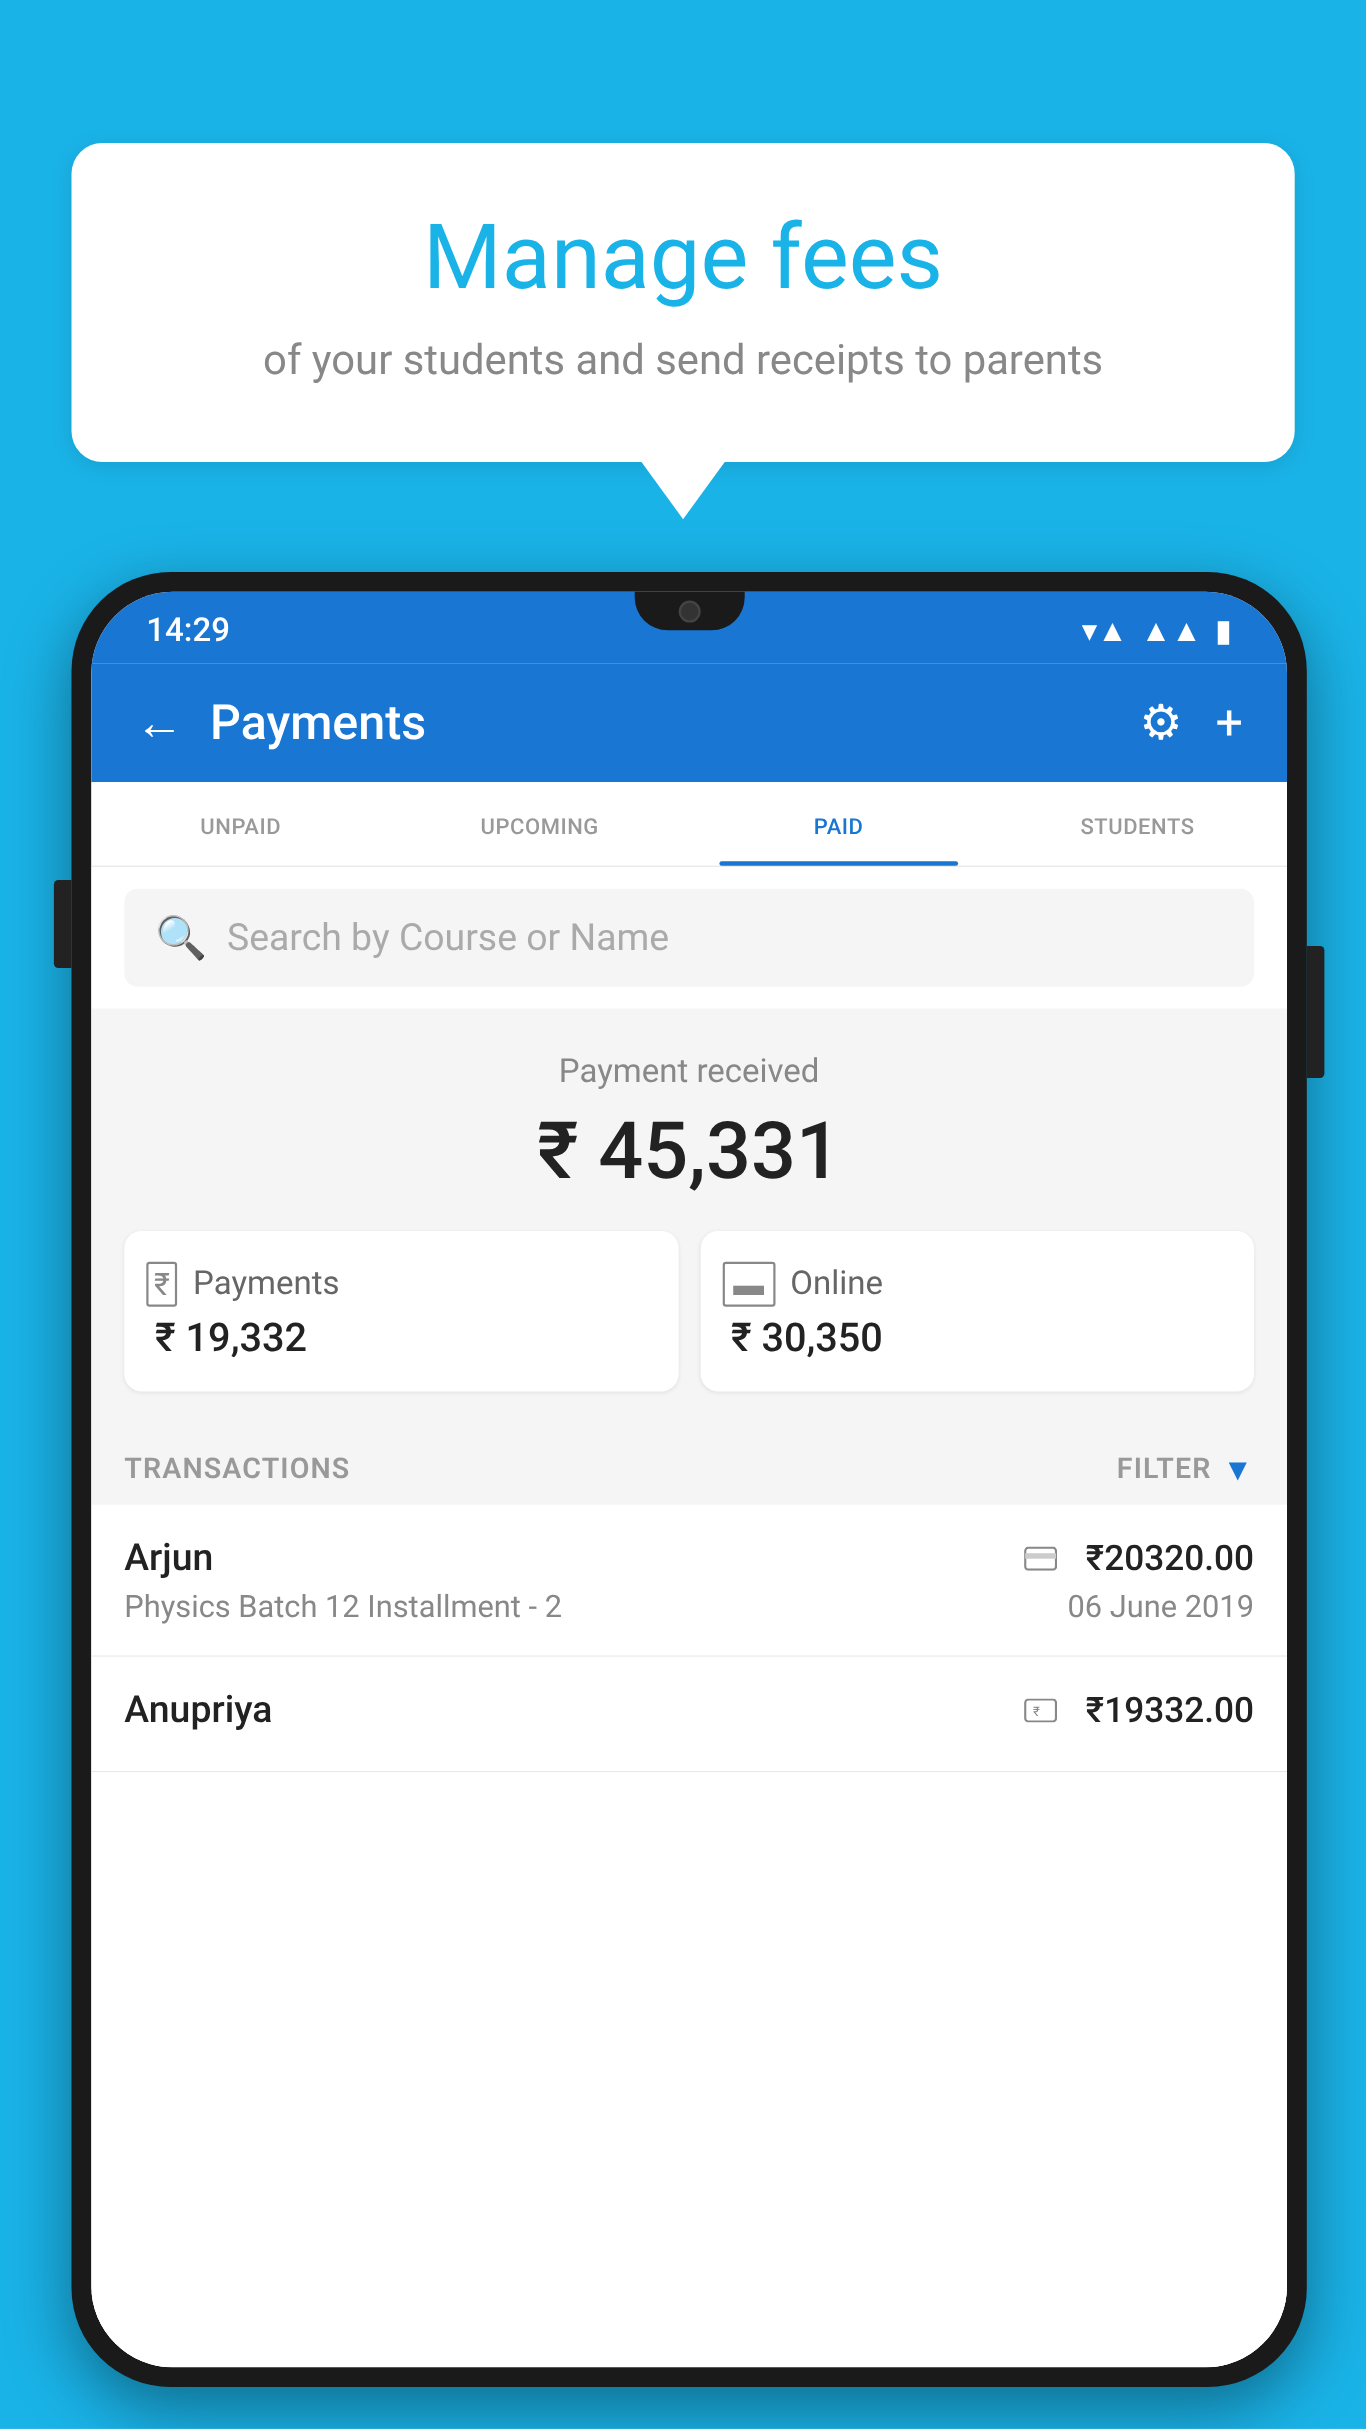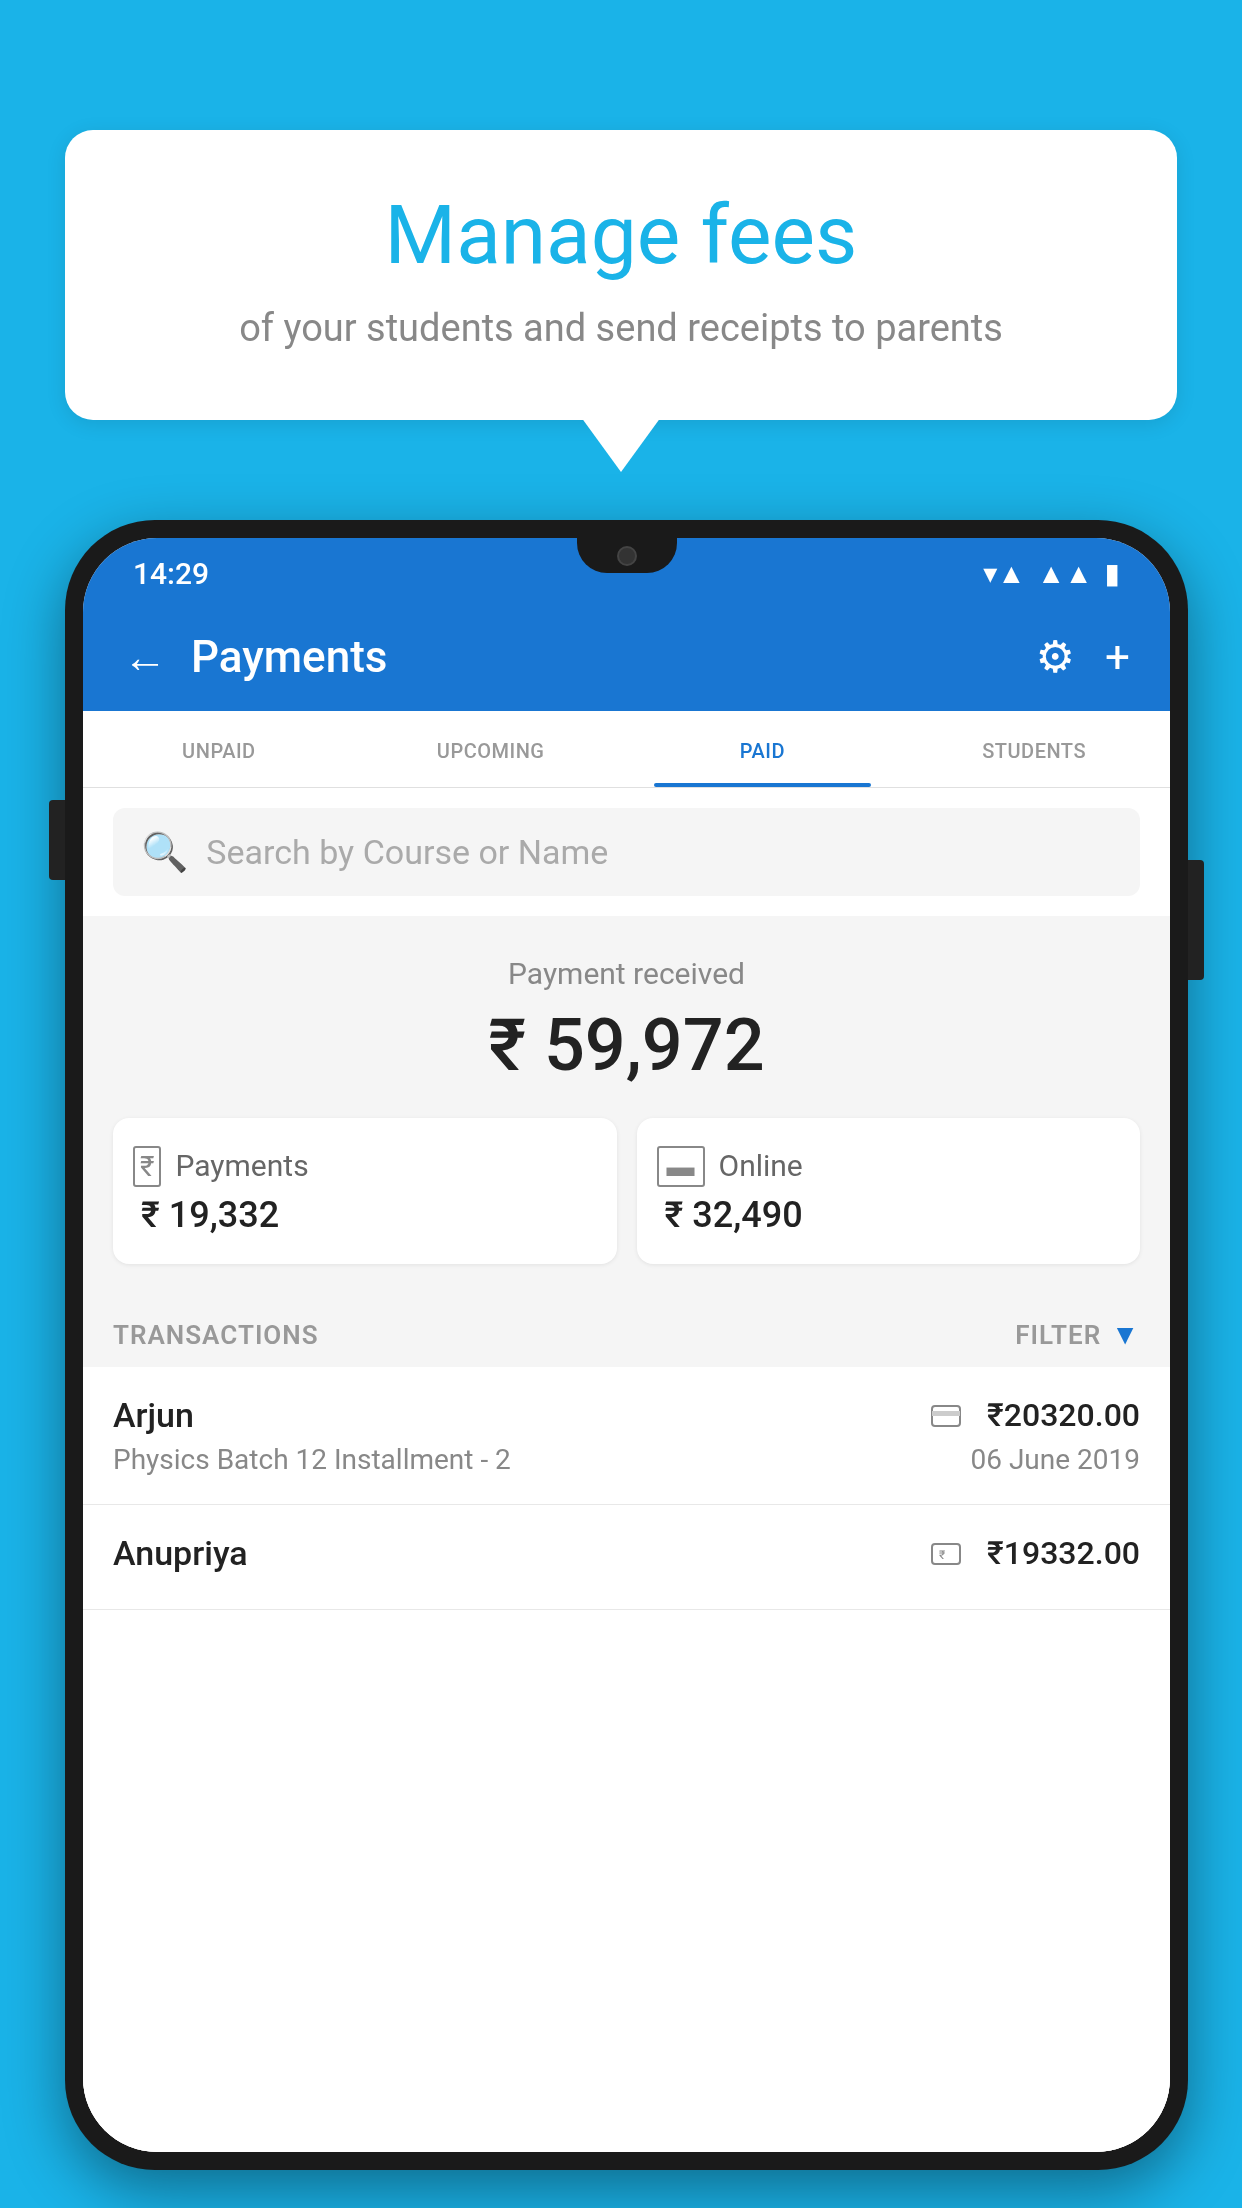--- a/index.html
+++ b/index.html
@@ -471,39 +471,39 @@
 
         <div class="search-bar-container">
           <div class="search-bar">
             <span class="search-icon-wrap">🔍</span>
             <span class="search-placeholder">Search by Course or Name</span>
           </div>
         </div>
 
         <div class="payment-received-section">
           <div class="payment-label">Payment received</div>
-          <div class="payment-amount">₹ 59,972</div>
+          <div class="payment-amount">₹ 45,331</div>
           <div class="payment-cards">
             <div class="payment-card">
               <div class="payment-card-header">
                 <span class="payment-card-icon">
                   <span style="font-size:28px;border:2px solid #888;border-radius:3px;padding:2px 5px;color:#888;">₹</span>
                 </span>
                 <span class="payment-card-type">Payments</span>
               </div>
               <div class="payment-card-amount">₹ 19,332</div>
             </div>
             <div class="payment-card">
               <div class="payment-card-header">
                 <span class="payment-card-icon">
                   <span style="font-size:28px;border:2px solid #888;border-radius:3px;padding:2px 8px;color:#888;">▬</span>
                 </span>
                 <span class="payment-card-type">Online</span>
               </div>
-              <div class="payment-card-amount">₹ 32,490</div>
+              <div class="payment-card-amount">₹ 30,350</div>
             </div>
           </div>
         </div>
 
         <div class="transactions-header">
           <span class="transactions-label">TRANSACTIONS</span>
           <div class="filter-btn">
             <span>FILTER</span>
             <span class="filter-icon">▼</span>
           </div>

